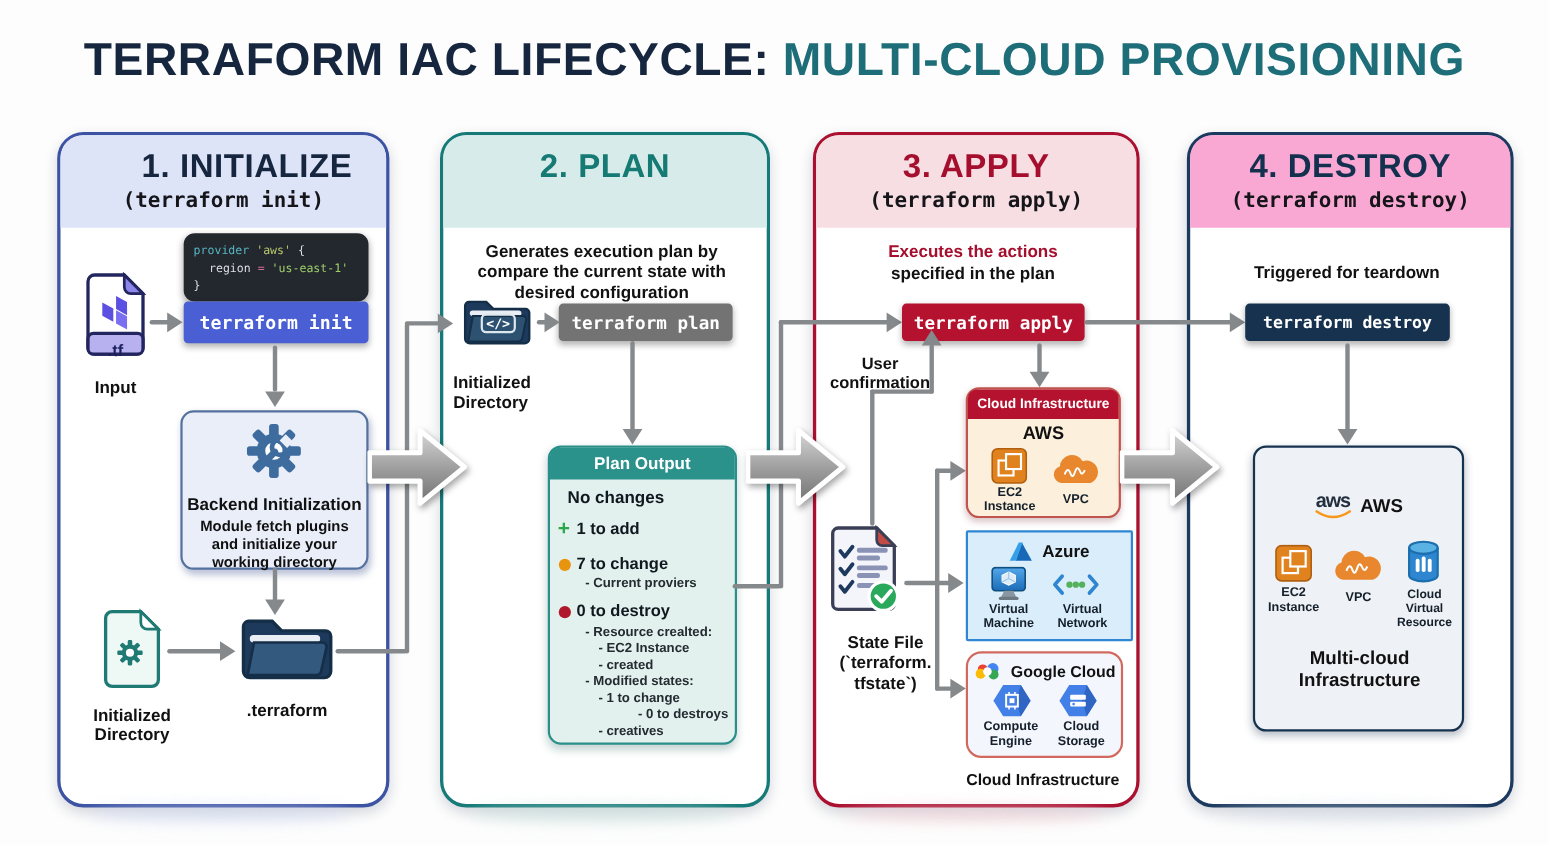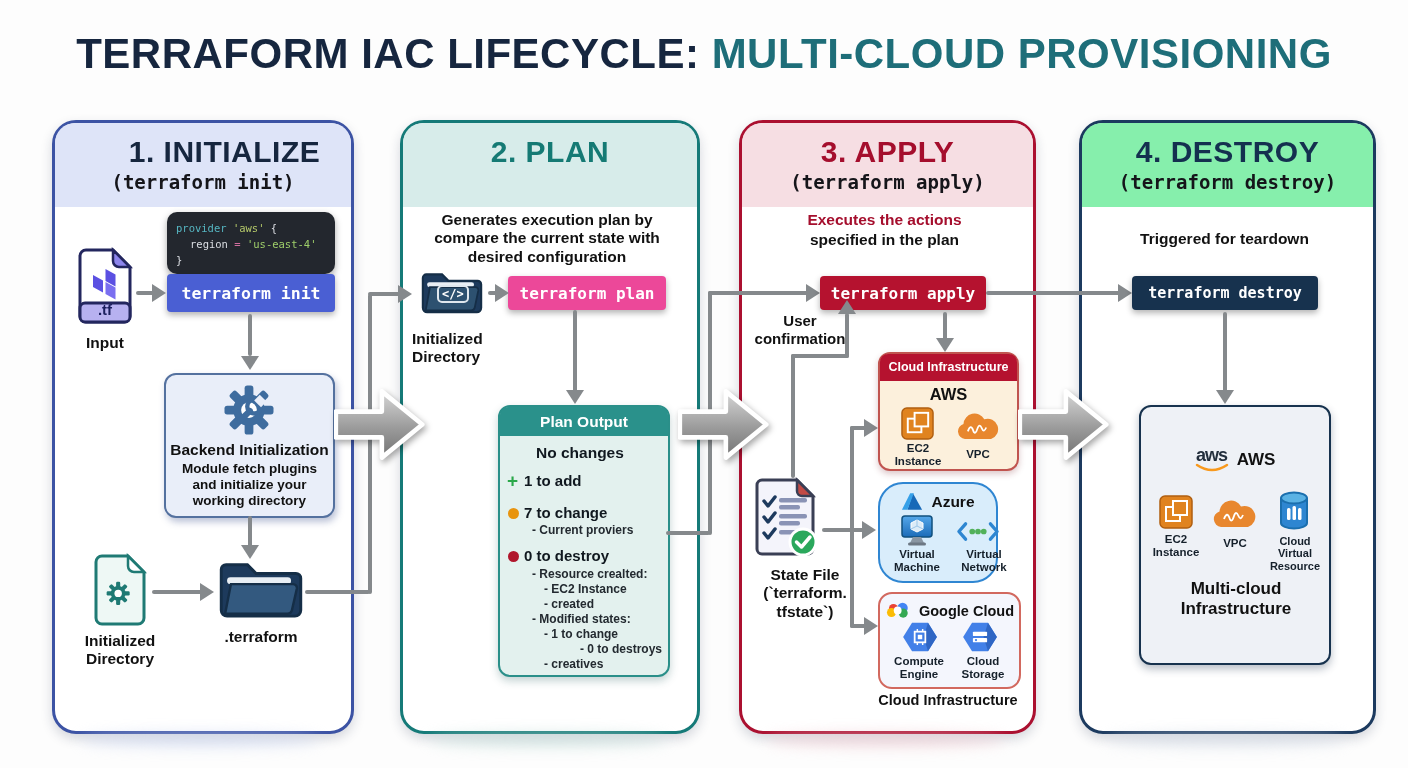--- a/index.html
+++ b/index.html
@@ -11,21 +11,21 @@
          font-size:42px;letter-spacing:.5px;}
   .t-navy{color:#16263f}.t-teal{color:#1e6e79}
   
   .panel{position:absolute;background:#fff;border-style:solid;border-width:3px;border-radius:24px;
          box-shadow:0 5px 12px rgba(30,40,70,.18);}
   .phead{position:absolute;left:0;right:0;top:0;height:84px;border-radius:20px 20px 0 0;
          text-align:center;box-sizing:border-box;padding-top:12px;}
   .ph-t{font-size:30px;font-weight:800;letter-spacing:.5px;}
   .ph-s{font-size:19px;font-weight:bold;color:#15151a;font-family:"DejaVu Sans Mono",monospace;margin-top:2px;}
   
-  .lbl{position:absolute;font-weight:800;color:#111;text-align:center;line-height:1.18;}
+  .lbl{position:absolute;font-weight:800;color:#111;text-align:center;line-height:1.18;margin-top:10px;}
   .line{position:absolute;background:#85898c;border-radius:2px;}
   .ah{position:absolute;width:0;height:0;border-style:solid;}
   .ah-r{border-width:9px 0 9px 14px;border-color:transparent transparent transparent #85898c;}
   .ah-d{border-width:14px 9px 0 9px;border-color:#85898c transparent transparent transparent;}
   .ah-u{border-width:0 9px 14px 9px;border-color:transparent transparent #85898c transparent;}
   .cmd{position:absolute;display:flex;align-items:center;justify-content:center;color:#fff;
        font-family:"DejaVu Sans Mono",monospace;font-weight:bold;border-radius:4px;
        box-shadow:0 3px 6px rgba(0,0,0,.3);}
   
   .code{position:absolute;background:#23272e;border-radius:10px;padding:9px 9px 26px 9px;box-sizing:border-box;
@@ -96,29 +96,29 @@
       <div class="ph-t" style="color:#157a74;">2. PLAN</div>
     </div>
   </div>
   <div class="panel" style="left:739px;top:120px;width:291px;height:608px;border-color:#ab1030;">
     <div class="phead" style="background:#f6dee3;">
       <div class="ph-t" style="color:#a50e2d;">3. APPLY</div>
       <div class="ph-s">(terraform apply)</div>
     </div>
   </div>
   <div class="panel" style="left:1079px;top:120px;width:291px;height:608px;border-color:#1c3a5f;">
-    <div class="phead" style="background:#86efac;">
+    <div class="phead" style="background:#f9a8d4;">
       <div class="ph-t" style="color:#14304f;">4. DESTROY</div>
       <div class="ph-s">(terraform destroy)</div>
     </div>
   </div>
 
   <div class="code" style="left:167px;top:212px;width:168px;height:62px;">
     <div><span class="ck">provider</span> <span class="cs">'aws'</span> <span class="cw">{</span></div>
-    <div class="ind"><span class="cw">region</span> <span class="cp">=</span> <span class="cg">'us-east-4'</span></div>
+    <div class="ind"><span class="cw">region</span> <span class="cp">=</span> <span class="cg">'us-east-1'</span></div>
     <div><span class="cw">}</span></div>
   </div>
   <div class="cmd" style="left:167px;top:274px;width:168px;height:38px;background:#4a5fd3;font-size:16.5px;">terraform init</div>
 
   <div class="abs" style="left:76px;top:247px;width:58px;height:78px;">
     <svg viewBox="0 0 58 78" width="58" height="78">
       <path d="M4 9 a6 6 0 0 1 6-6 H37 L54 20 V69 a6 6 0 0 1 -6 6 H10 a6 6 0 0 1 -6-6 Z" fill="#fff" stroke="#23265e" stroke-width="3"></path>
       <path d="M37 3 L54 20 H43 a6 6 0 0 1-6-6 Z" fill="#8d85ec" stroke="#23265e" stroke-width="2.5"></path>
       <g fill="#5b50e2">
         <path d="M17 28 l10 5.5 v12 l-10-5.5 Z"></path>
@@ -184,30 +184,30 @@
   <div class="abs" style="left:420px;top:268px;width:64px;height:52px;">
     <svg viewBox="0 0 90 66" width="64" height="47">
       <path d="M4 14 a5 5 0 0 1 5-5 h22 l9 9 h41 a5 5 0 0 1 5 5 v33 a6 6 0 0 1 -6 6 H10 a6 6 0 0 1 -6-6 Z" fill="#1d3a5c" stroke="#152e47" stroke-width="3"></path>
       <rect x="10" y="20" width="66" height="7" rx="3.5" fill="#e8eef4"></rect>
       <path d="M14 27 h64 a4 4 0 0 1 4 4.5 l-5 24 a5 5 0 0 1 -5 4 H8 Z" fill="#2d5170" stroke="#152e47" stroke-width="2.5"></path>
     </svg>
     <div style="position:absolute;left:17px;top:17px;color:#fff;font-family:'DejaVu Sans Mono',monospace;font-weight:bold;font-size:12px;border:2px solid #dfe7ee;border-radius:5px;padding:0 3px;">&lt;/&gt;</div>
   </div>
   <div class="lbl" style="left:402px;width:98px;top:330px;font-size:15.5px;text-align:left;padding-left:10px;">Initialized Directory</div>
 
-  <div class="cmd" style="left:508px;top:276px;width:158px;height:34px;background:#ec4899;font-size:16px;">terraform plan</div>
+  <div class="cmd" style="left:508px;top:276px;width:158px;height:34px;background:#737373;font-size:16px;">terraform plan</div>
   <div class="line" style="left:488px;top:291px;width:10px;height:4px;"></div>
   <div class="ah ah-r" style="left:495px;top:284px;"></div>
 
   <div class="line" style="left:573px;top:310px;width:4px;height:82px;"></div>
   <div class="ah ah-d" style="left:566px;top:390px;"></div>
 
   <div class="pobox" style="left:498px;top:405px;width:168px;height:268px;">
     <div class="pohead">Plan Output</div>
-    <div class="porow" style="left:36px;top:37px;font-size:15.5px;text-align:center;">No changes</div>
+    <div class="porow" style="left:16px;top:37px;font-size:15.5px;text-align:center;">No changes</div>
     <div class="porow" style="left:7px;top:63px;color:#2ba84a;font-size:19px;">+</div>
     <div class="porow" style="left:24px;top:65px;">1 to add</div>
     <div class="dot" style="left:8px;top:101px;background:#e8940e;"></div>
     <div class="porow" style="left:24px;top:97px;">7 to change</div>
     <div class="posub" style="left:32px;top:116px;">- Current proviers</div>
     <div class="dot" style="left:8px;top:144px;background:#b0162c;"></div>
     <div class="porow" style="left:24px;top:140px;">0 to destroy</div>
     <div class="posub" style="left:32px;top:160px;">- Resource crealted:</div>
     <div class="posub" style="left:44px;top:175px;">- EC2 Instance</div>
     <div class="posub" style="left:44px;top:190px;">- created</div>
@@ -279,21 +279,21 @@
       <rect x="14" y="6" width="14" height="14" fill="#e0831f" stroke="#fff" stroke-width="2"></rect>
     </svg>
     <svg viewBox="0 0 46 30" width="45" height="29" style="position:absolute;left:75px;top:58px;">
       <path d="M37 28 H10 A8 8 0 0 1 8.5 12.4 A11.5 11.5 0 0 1 30 7.5 A8.8 8.8 0 0 1 37 28 Z" fill="#e8872e"></path>
       <path d="M13 20 q3-8 5.5-1 q2 6 4.5-2 q2-6 4.5 0 q2 5 4.5-1" stroke="#fff" stroke-width="1.8" fill="none"></path>
     </svg>
     <div class="small-lbl" style="left:2px;width:72px;top:88px;">EC2 Instance</div>
     <div class="small-lbl" style="left:76px;width:44px;top:94px;">VPC</div>
   </div>
 
-  <div class="cbox" style="left:878px;top:482px;width:120px;height:101px;background:#d9edfb;border:2.5px solid #2f86d2;border-radius:25px;">
+  <div class="cbox" style="left:878px;top:482px;width:152px;height:101px;background:#d9edfb;border:2.5px solid #2f86d2;border-radius:2px;">
     <div style="position:absolute;left:0;width:100%;top:8px;" class="iconrow">
       <svg viewBox="0 0 24 20" width="22" height="19">
         <path d="M13 1 L23 19 H7 Z" fill="#1769b8"></path>
         <path d="M10 1 h4 L7 19 H1 Z" fill="#35a0e8"></path>
       </svg>
       <span style="font-weight:800;font-size:15.5px;color:#111;">Azure</span>
     </div>
     <svg viewBox="0 0 36 31" width="36" height="31" style="position:absolute;left:19px;top:31px;">
       <rect x="3" y="1" width="30" height="21" rx="3" fill="url(#vmg)" stroke="#10507e" stroke-width="1.5"></rect>
       <path d="M18 5 l6 3 v6 l-6 3 l-6-3 v-6 Z" fill="#dcecf8" stroke="#fff" stroke-width="1"></path>

